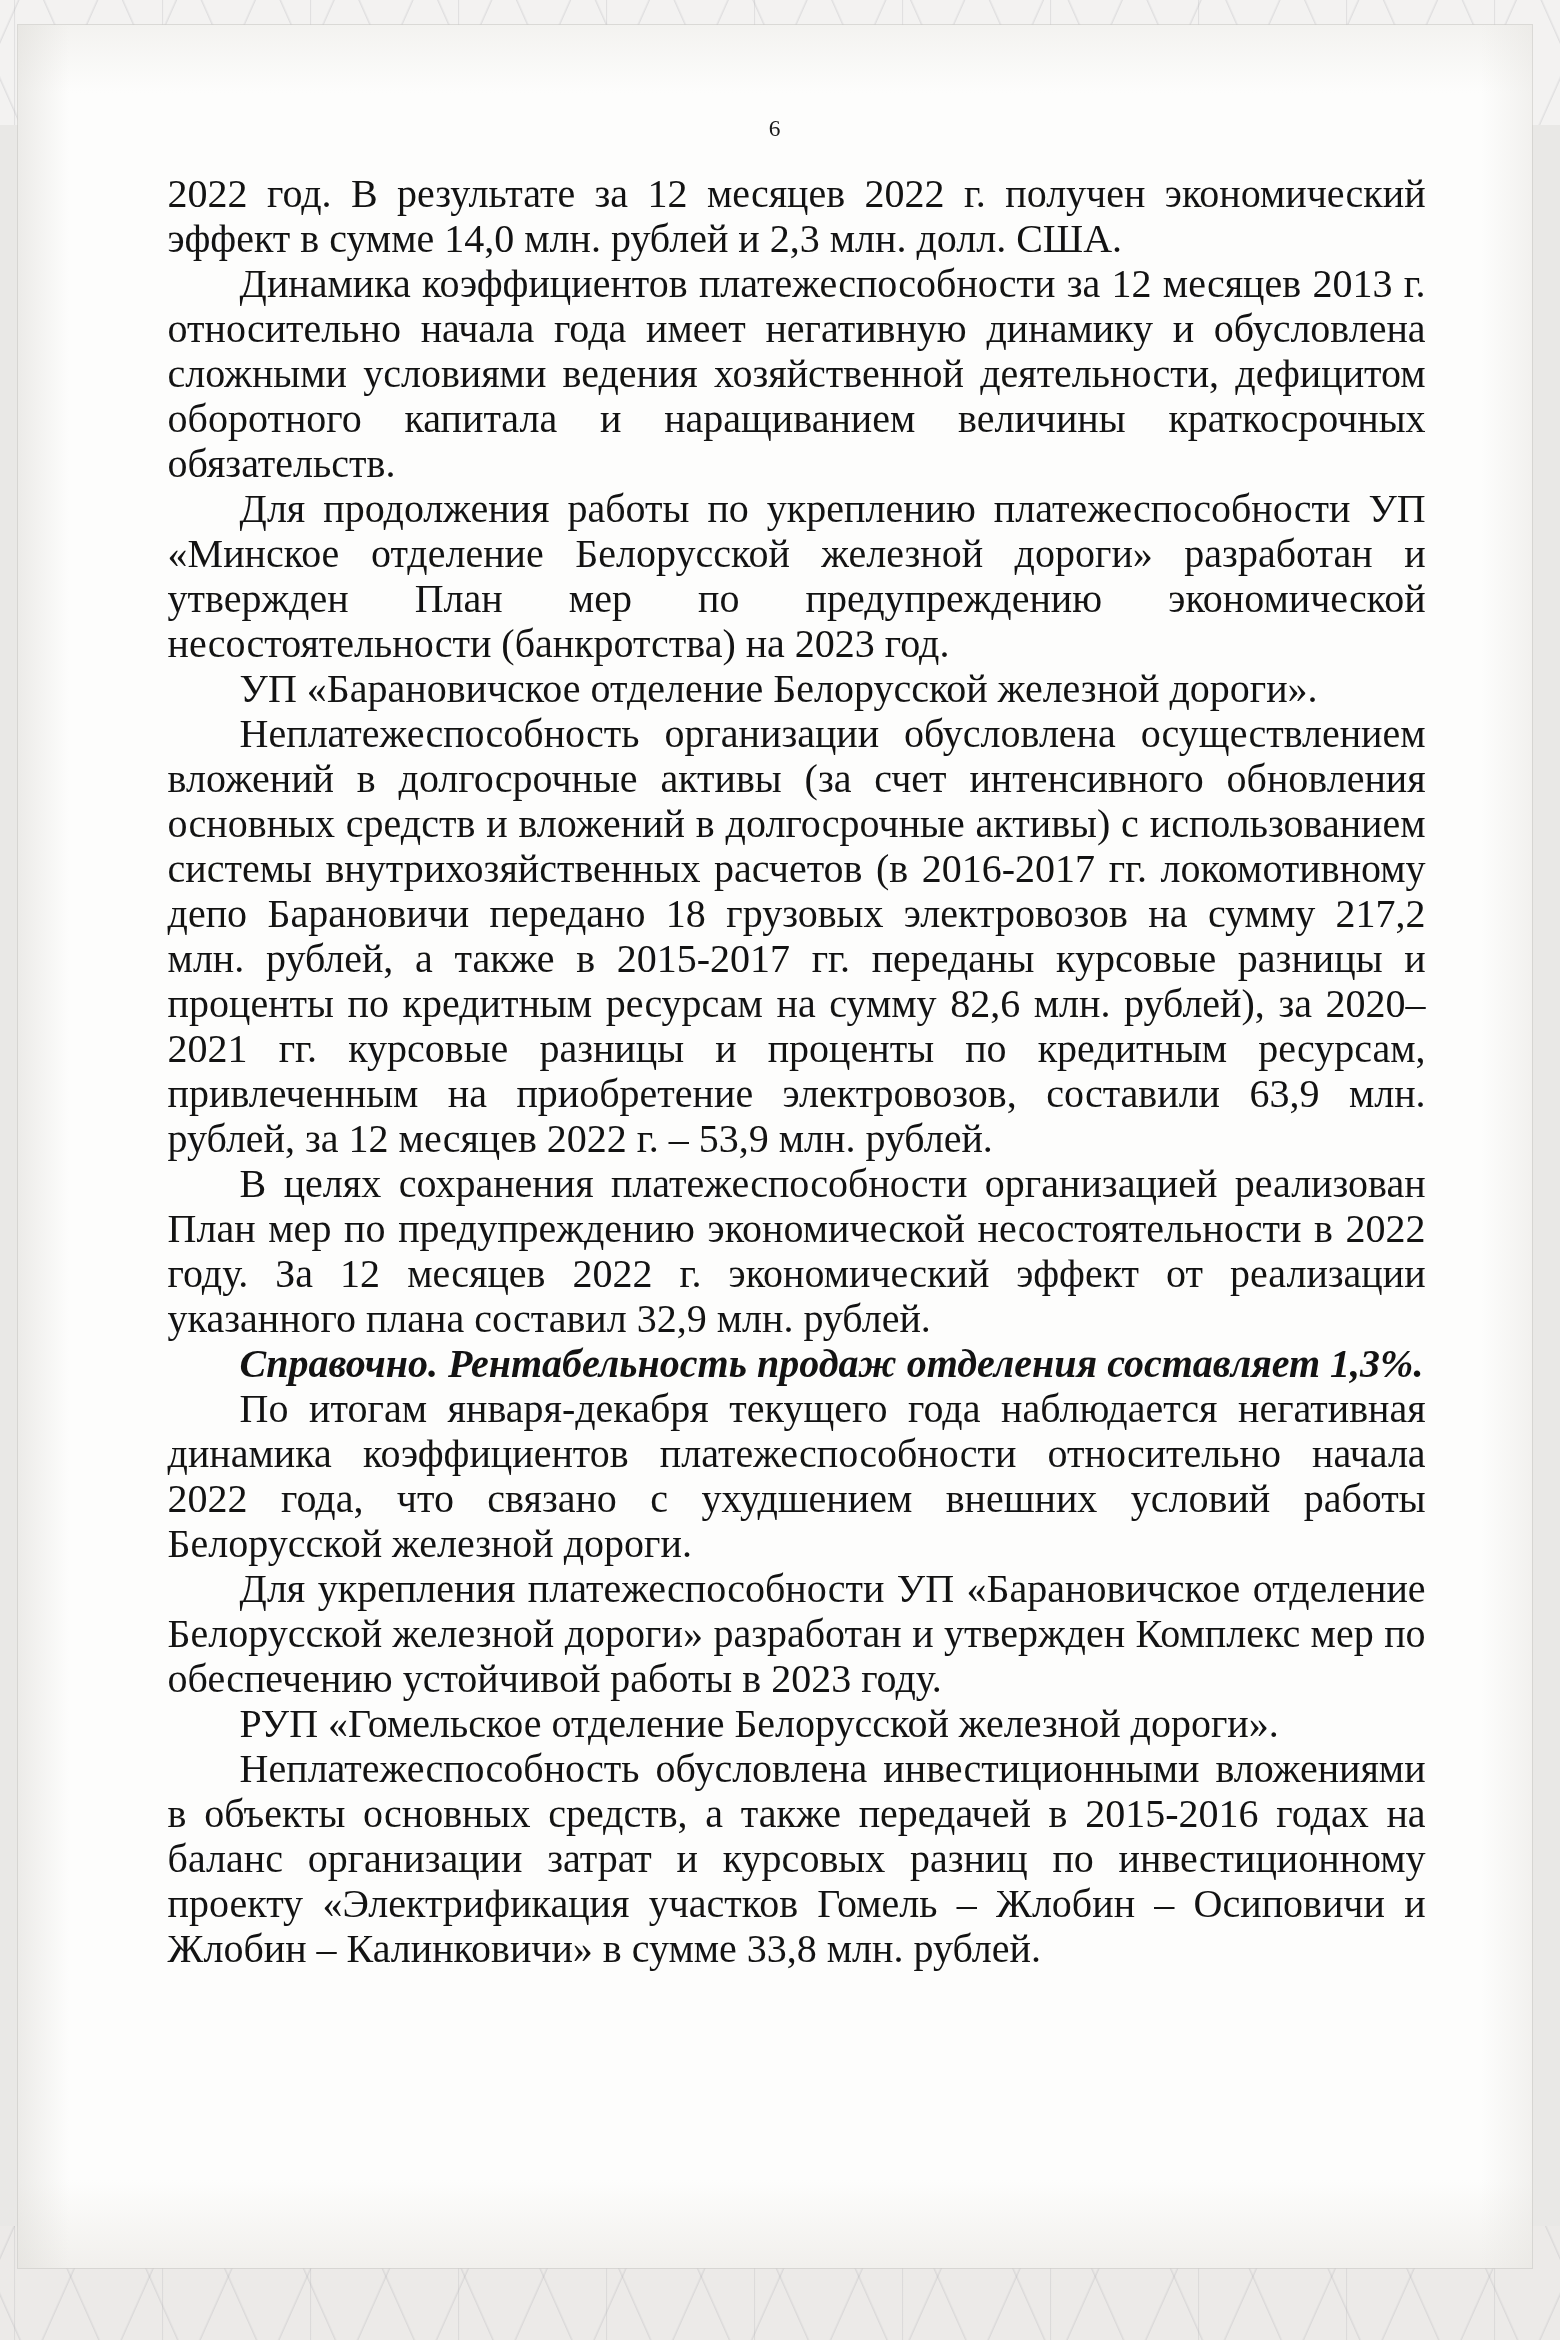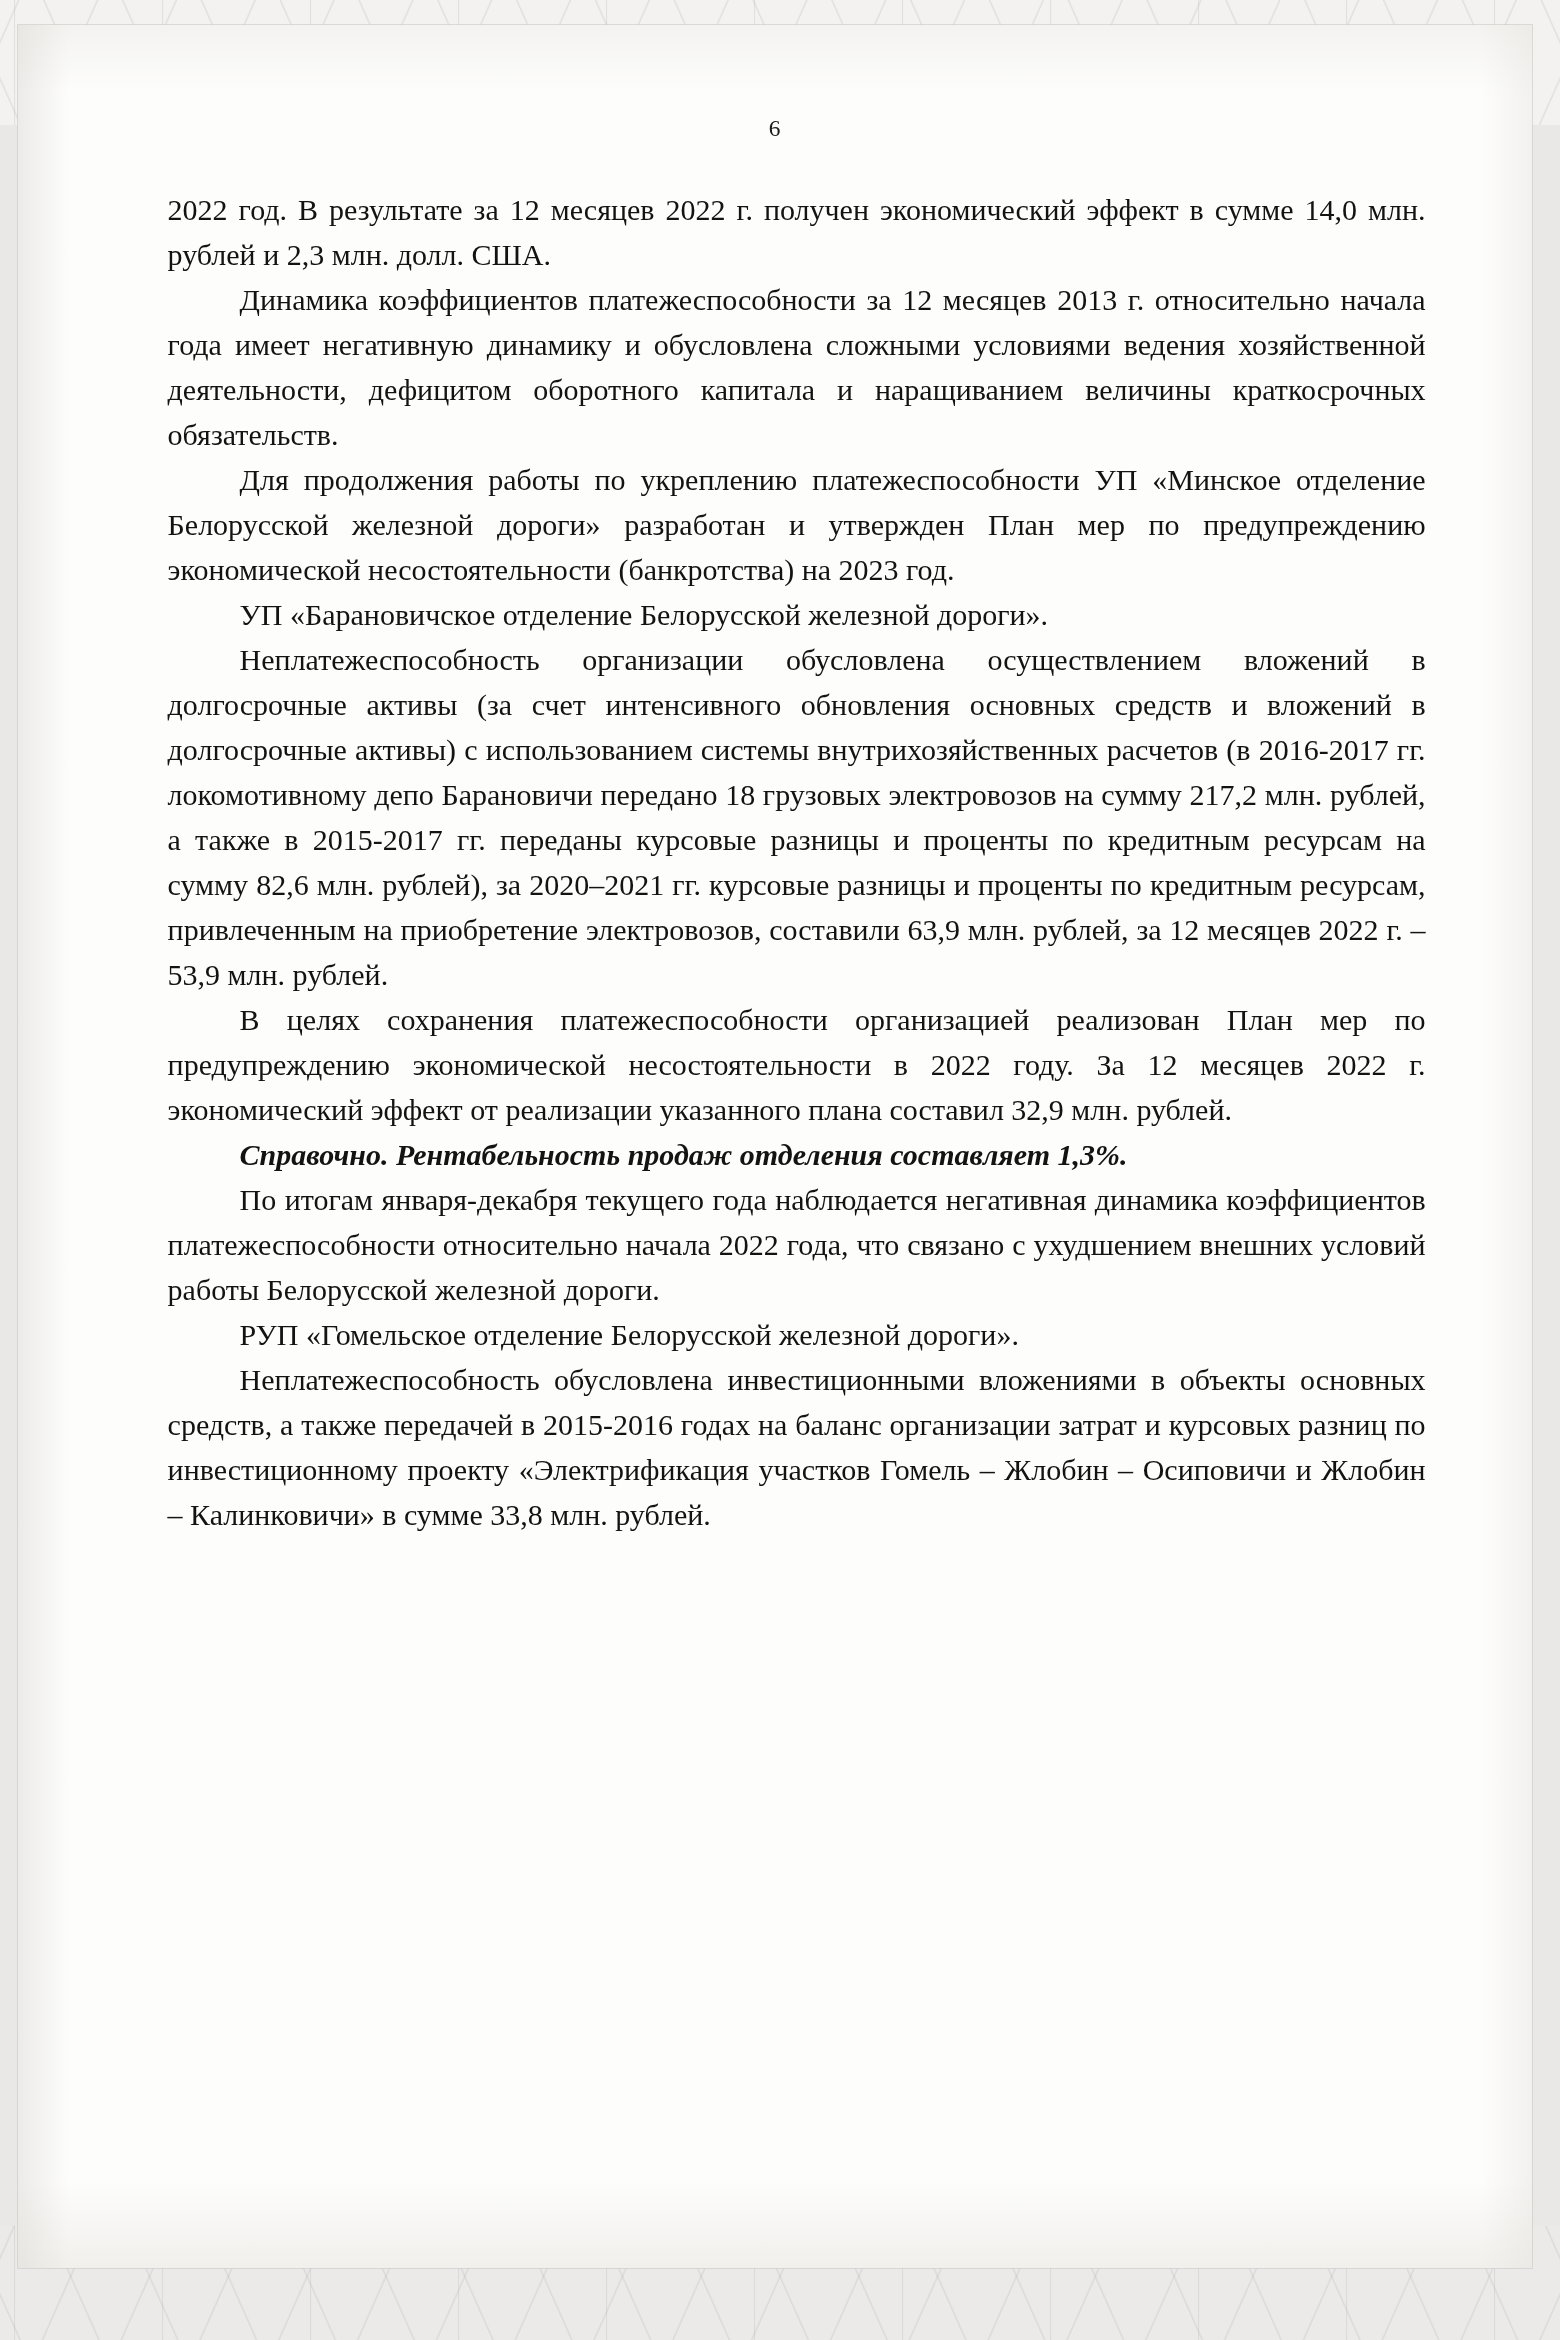--- a/index.html
+++ b/index.html
@@ -110,23 +110,23 @@
     width: 1514px;
     text-align: center;
     font-size: 23.4px;
     color: #1b1b1b;
     letter-spacing: 0.2px;
   }
 
   #text-body {
     position: absolute;
     left: 150px;
-    top: 162px;
+    top: 146px;
     width: 1258px;
-    font-size: 30px;
+    font-size: 40px;
     line-height: 45px;
     color: #131313;
     text-align: justify;
     text-justify: inter-word;
     hyphens: none;
   }
 
   #text-body p {
     margin: 0;
     text-indent: 72px;
@@ -161,19 +161,20 @@
     <div id="text-body">
 
     <p class="cont">2022 год. В результате за 12 месяцев 2022 г. получен экономический эффект в сумме 14,0 млн. рублей и 2,3 млн. долл. США.</p>
         <p>Динамика коэффициентов платежеспособности за 12 месяцев 2013 г. относительно начала года имеет негативную динамику и обусловлена сложными условиями ведения хозяйственной деятельности, дефицитом оборотного капитала и наращиванием величины краткосрочных обязательств.</p>
         <p>Для продолжения работы по укреплению платежеспособности УП «Минское отделение Белорусской железной дороги» разработан и утвержден План мер по предупреждению экономической несостоятельности (банкротства) на 2023 год.</p>
         <p>УП «Барановичское отделение Белорусской железной дороги».</p>
         <p>Неплатежеспособность организации обусловлена осуществлением вложений в долгосрочные активы (за счет интенсивного обновления основных средств и вложений в долгосрочные активы) с использованием системы внутрихозяйственных расчетов (в 2016-2017 гг. локомотивному депо Барановичи передано 18 грузовых электровозов на сумму 217,2 млн. рублей, а также в 2015-2017 гг. переданы курсовые разницы и проценты по кредитным ресурсам на сумму 82,6 млн. рублей), за 2020–2021 гг. курсовые разницы и проценты по кредитным ресурсам, привлеченным на приобретение электровозов, составили 63,9 млн. рублей, за 12 месяцев 2022 г. – 53,9 млн. рублей.</p>
         <p>В целях сохранения платежеспособности организацией реализован План мер по предупреждению экономической несостоятельности в 2022 году. За 12 месяцев 2022 г. экономический эффект от реализации указанного плана составил 32,9 млн. рублей.</p>
         <p class="italic">Справочно. Рентабельность продаж отделения составляет 1,3%.</p>
         <p>По итогам января-декабря текущего года наблюдается негативная динамика коэффициентов платежеспособности относительно начала 2022 года, что связано с ухудшением внешних условий работы Белорусской железной дороги.</p>
+        <p>Для укрепления платежеспособности УП «Барановичское отделение Белорусской железной дороги» разработан и утвержден Комплекс мер по обеспечению устойчивой работы в 2023 году.</p>
         <p>РУП «Гомельское отделение Белорусской железной дороги».</p>
         <p>Неплатежеспособность обусловлена инвестиционными вложениями в объекты основных средств, а также передачей в 2015-2016 годах на баланс организации затрат и курсовых разниц по инвестиционному проекту «Электрификация участков Гомель – Жлобин – Осиповичи и Жлобин – Калинковичи» в сумме 33,8 млн. рублей.</p>
       </div>
   </div>
 
 </div>
 
 
 </body></html>

